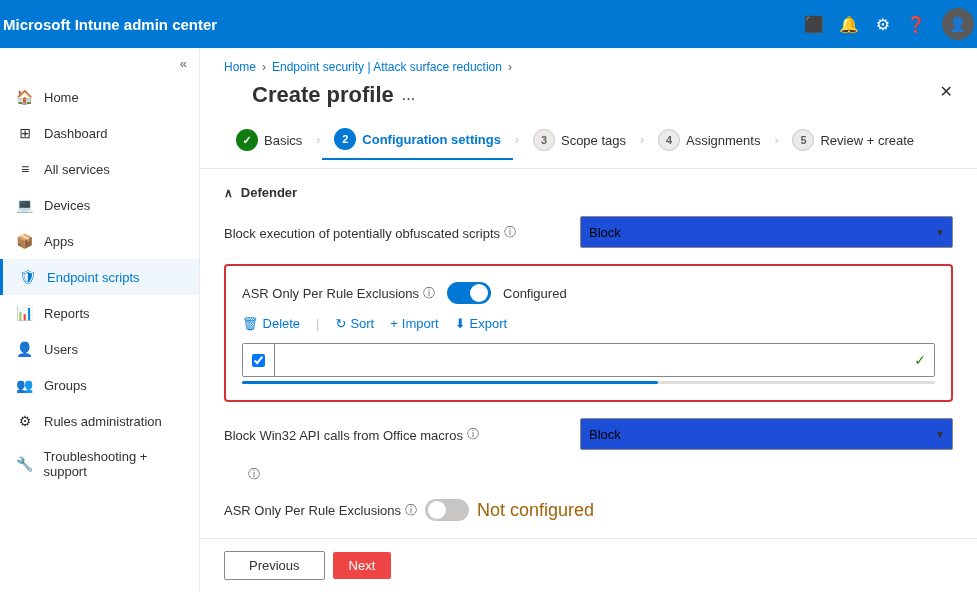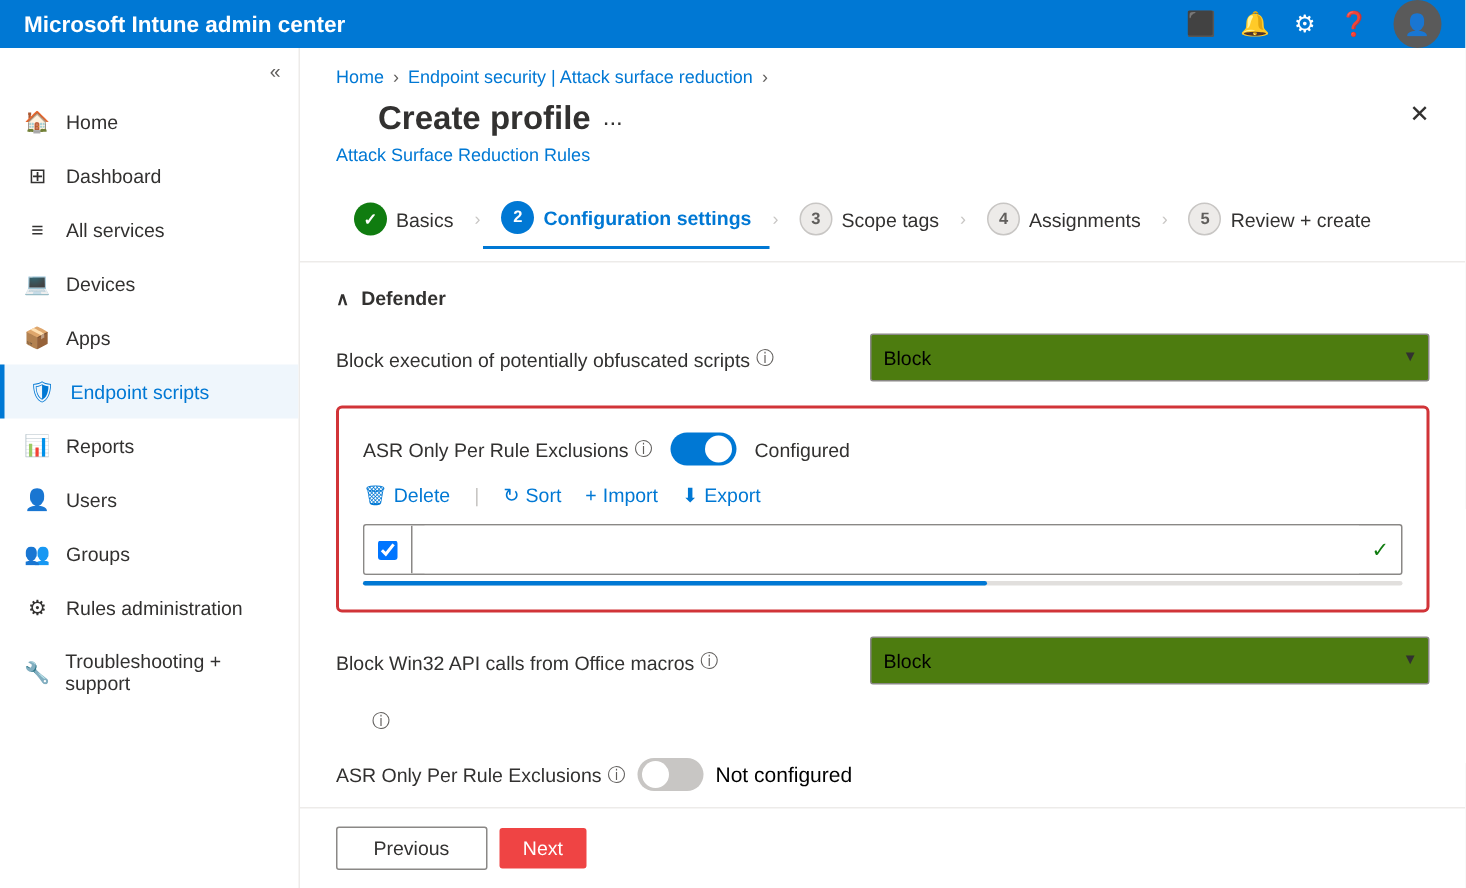--- a/index.html
+++ b/index.html
@@ -2,24 +2,24 @@
 <html><head>
   <meta charset="utf-8">
   <style>
     * { box-sizing: border-box; margin: 0; padding: 0; }
     body { font-family: 'Segoe UI', Arial, sans-serif; font-size: 13px; background: #f3f2f1; display: flex; flex-direction: column; height: 592px; width: 977px; overflow: hidden; }
 
     
     .top-header {
       background: #0078d4;
       color: white;
-      height: 32px;
-      display: flex;
-      align-items: center;
-      padding: 0 16px;
+      height: 48px;
+      display: flex;
+      align-items: center;
+      padding: 0 3px;
       flex-shrink: 0;
     }
     .top-header .app-title {
       font-size: 15px;
       font-weight: 600;
       color: white;
       flex: 1;
     }
     .top-header .header-icons {
       display: flex;
@@ -219,21 +219,21 @@
       max-width: 380px;
     }
     .select-wrapper select {
       width: 100%;
       height: 32px;
       border: 1px solid #8a8886;
       border-radius: 2px;
       padding: 0 28px 0 8px;
       font-size: 13px;
       appearance: none;
-      background: #4d7c0f;
+      background: #1d4ed8;
       cursor: pointer;
     }
     .select-arrow {
       position: absolute;
       right: 8px;
       top: 50%;
       transform: translateY(-50%);
       pointer-events: none;
       color: #323130;
       font-size: 10px;
@@ -383,22 +383,22 @@
     .content-area::-webkit-scrollbar { width: 6px; }
     .content-area::-webkit-scrollbar-thumb { background: #c8c6c4; border-radius: 3px; }
 
     .not-configured-row {
       display: flex;
       align-items: center;
       gap: 8px;
       margin-top: 16px;
     }
     .not-configured-label {
-      font-size: 14px;
-      color: #000000;
+      font-size: 18px;
+      color: #a16207;
     }
   </style>
 </head>
 <body>
 
 <div class="top-header">
   <span class="app-title">Microsoft Intune admin center</span>
   <div class="header-icons">
     <span class="header-icon">⬛</span>
     <span class="header-icon">🔔</span>
@@ -466,21 +466,20 @@
       <span class="sep">›</span>
       <a>Endpoint security | Attack surface reduction</a>
       <span class="sep">›</span>
     </div>
 
     <div class="page-header">
       <span class="page-title">Create profile</span>
       <span class="ellipsis-btn">...</span>
       <span class="close-btn">✕</span>
     </div>
-    <div class="page-subtitle">Attack Surface Reduction Rules</div>
 
     <div class="wizard-steps">
       <div class="wizard-step completed">
         <div class="step-circle done">✓</div>
         <span>Basics</span>
       </div>
       <span class="step-sep">›</span>
       <div class="wizard-step active">
         <div class="step-circle current">2</div>
         <span>Configuration settings</span>

